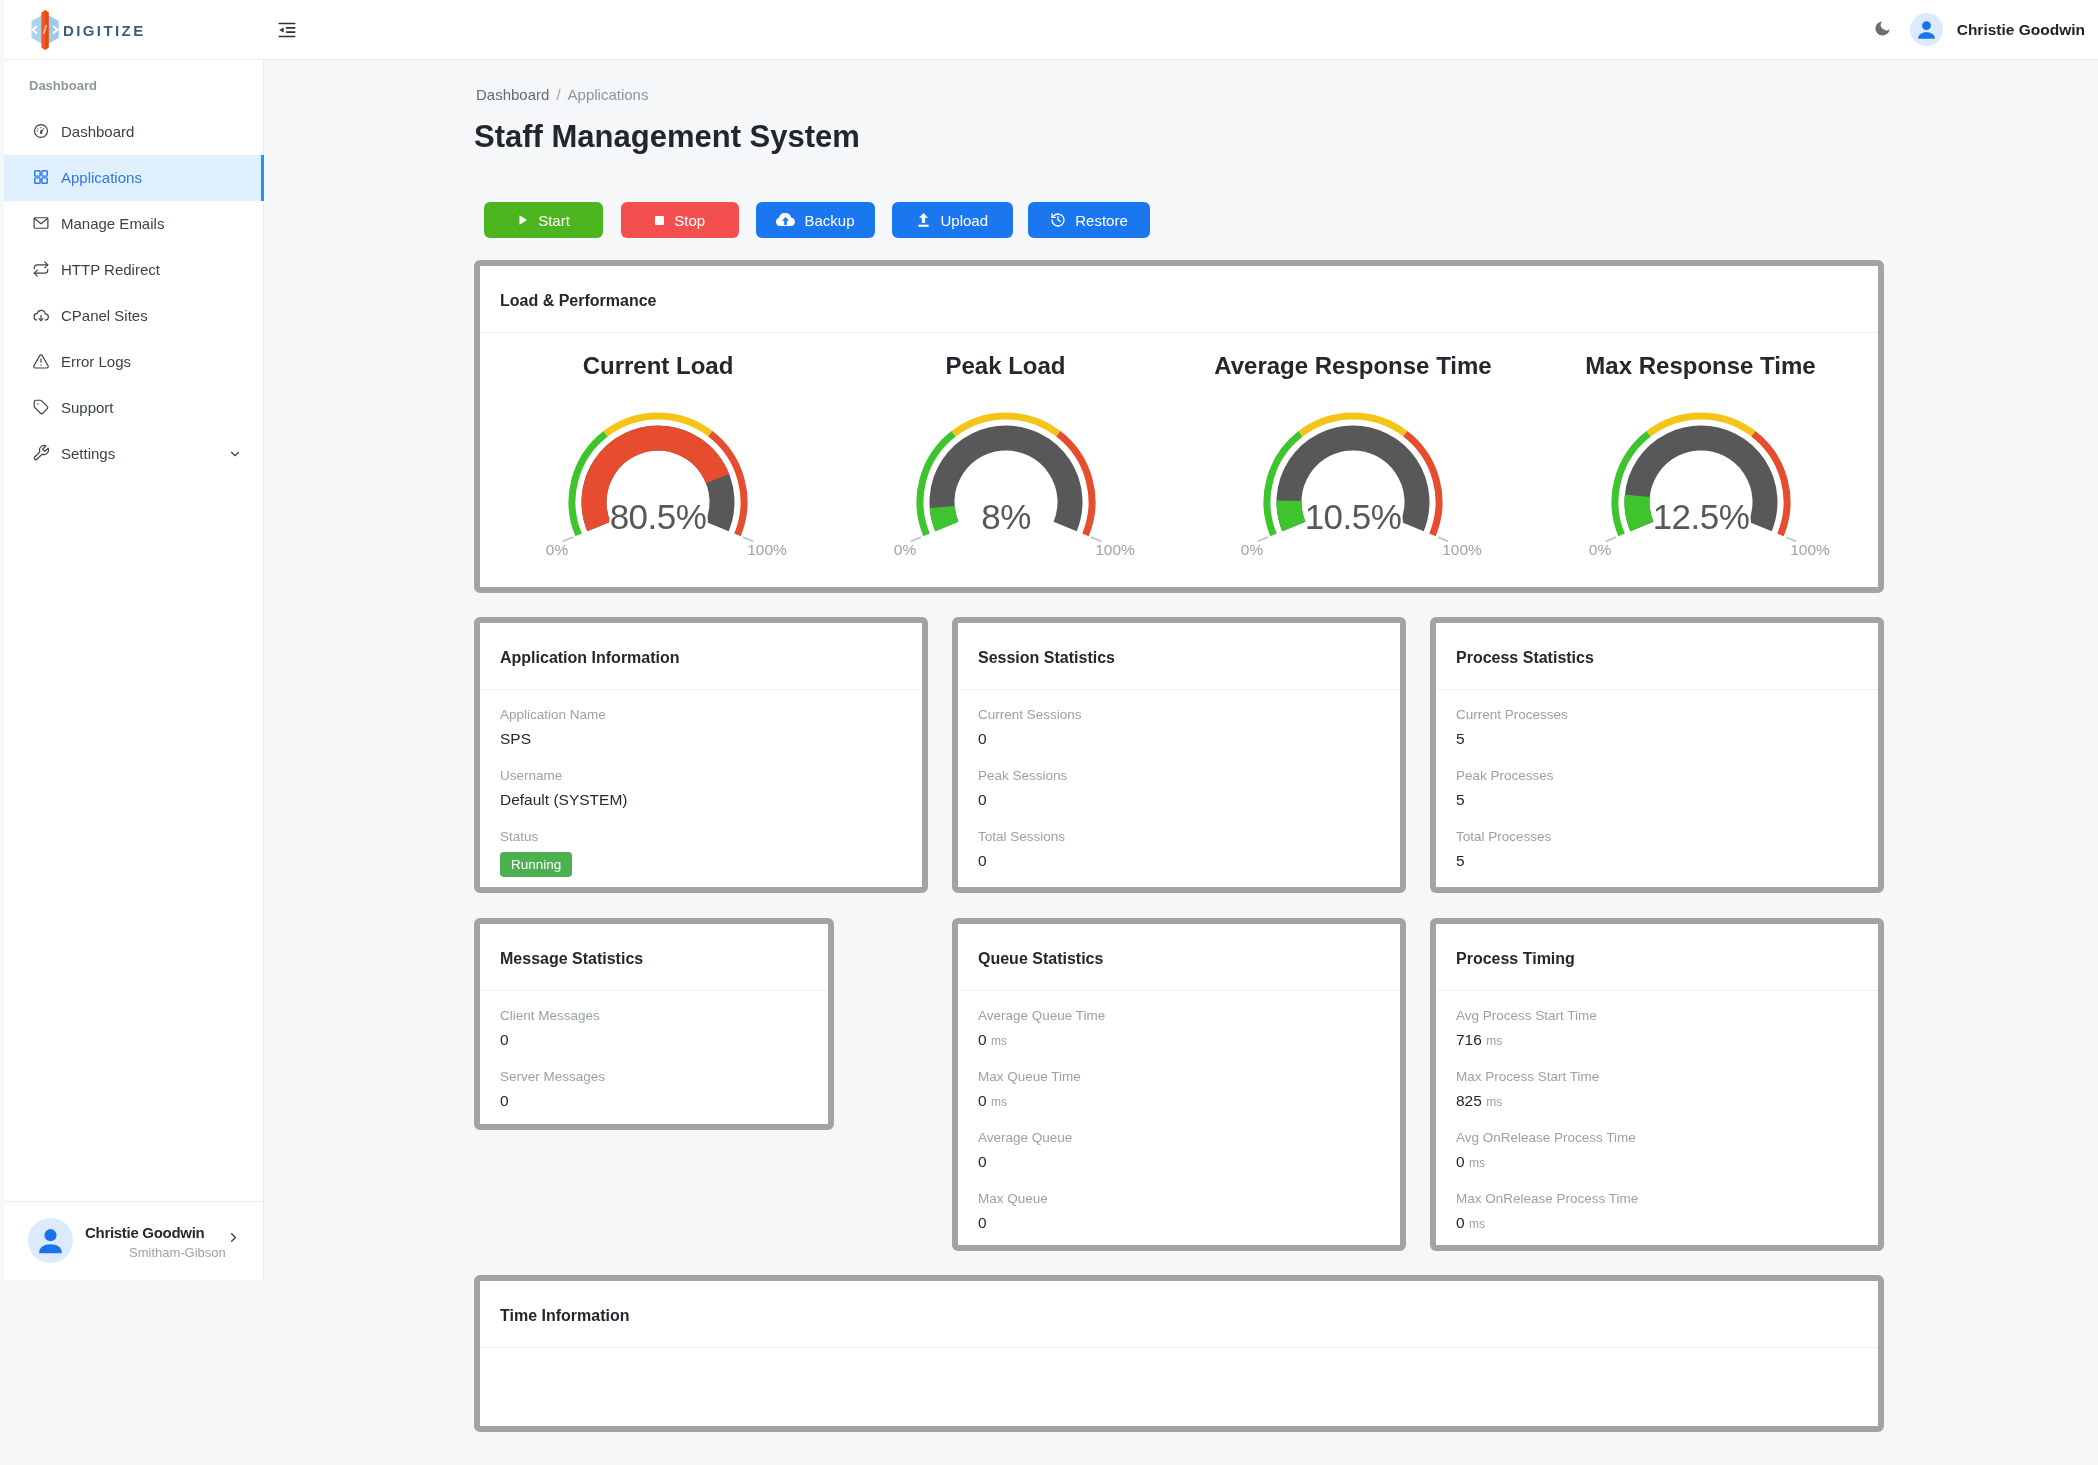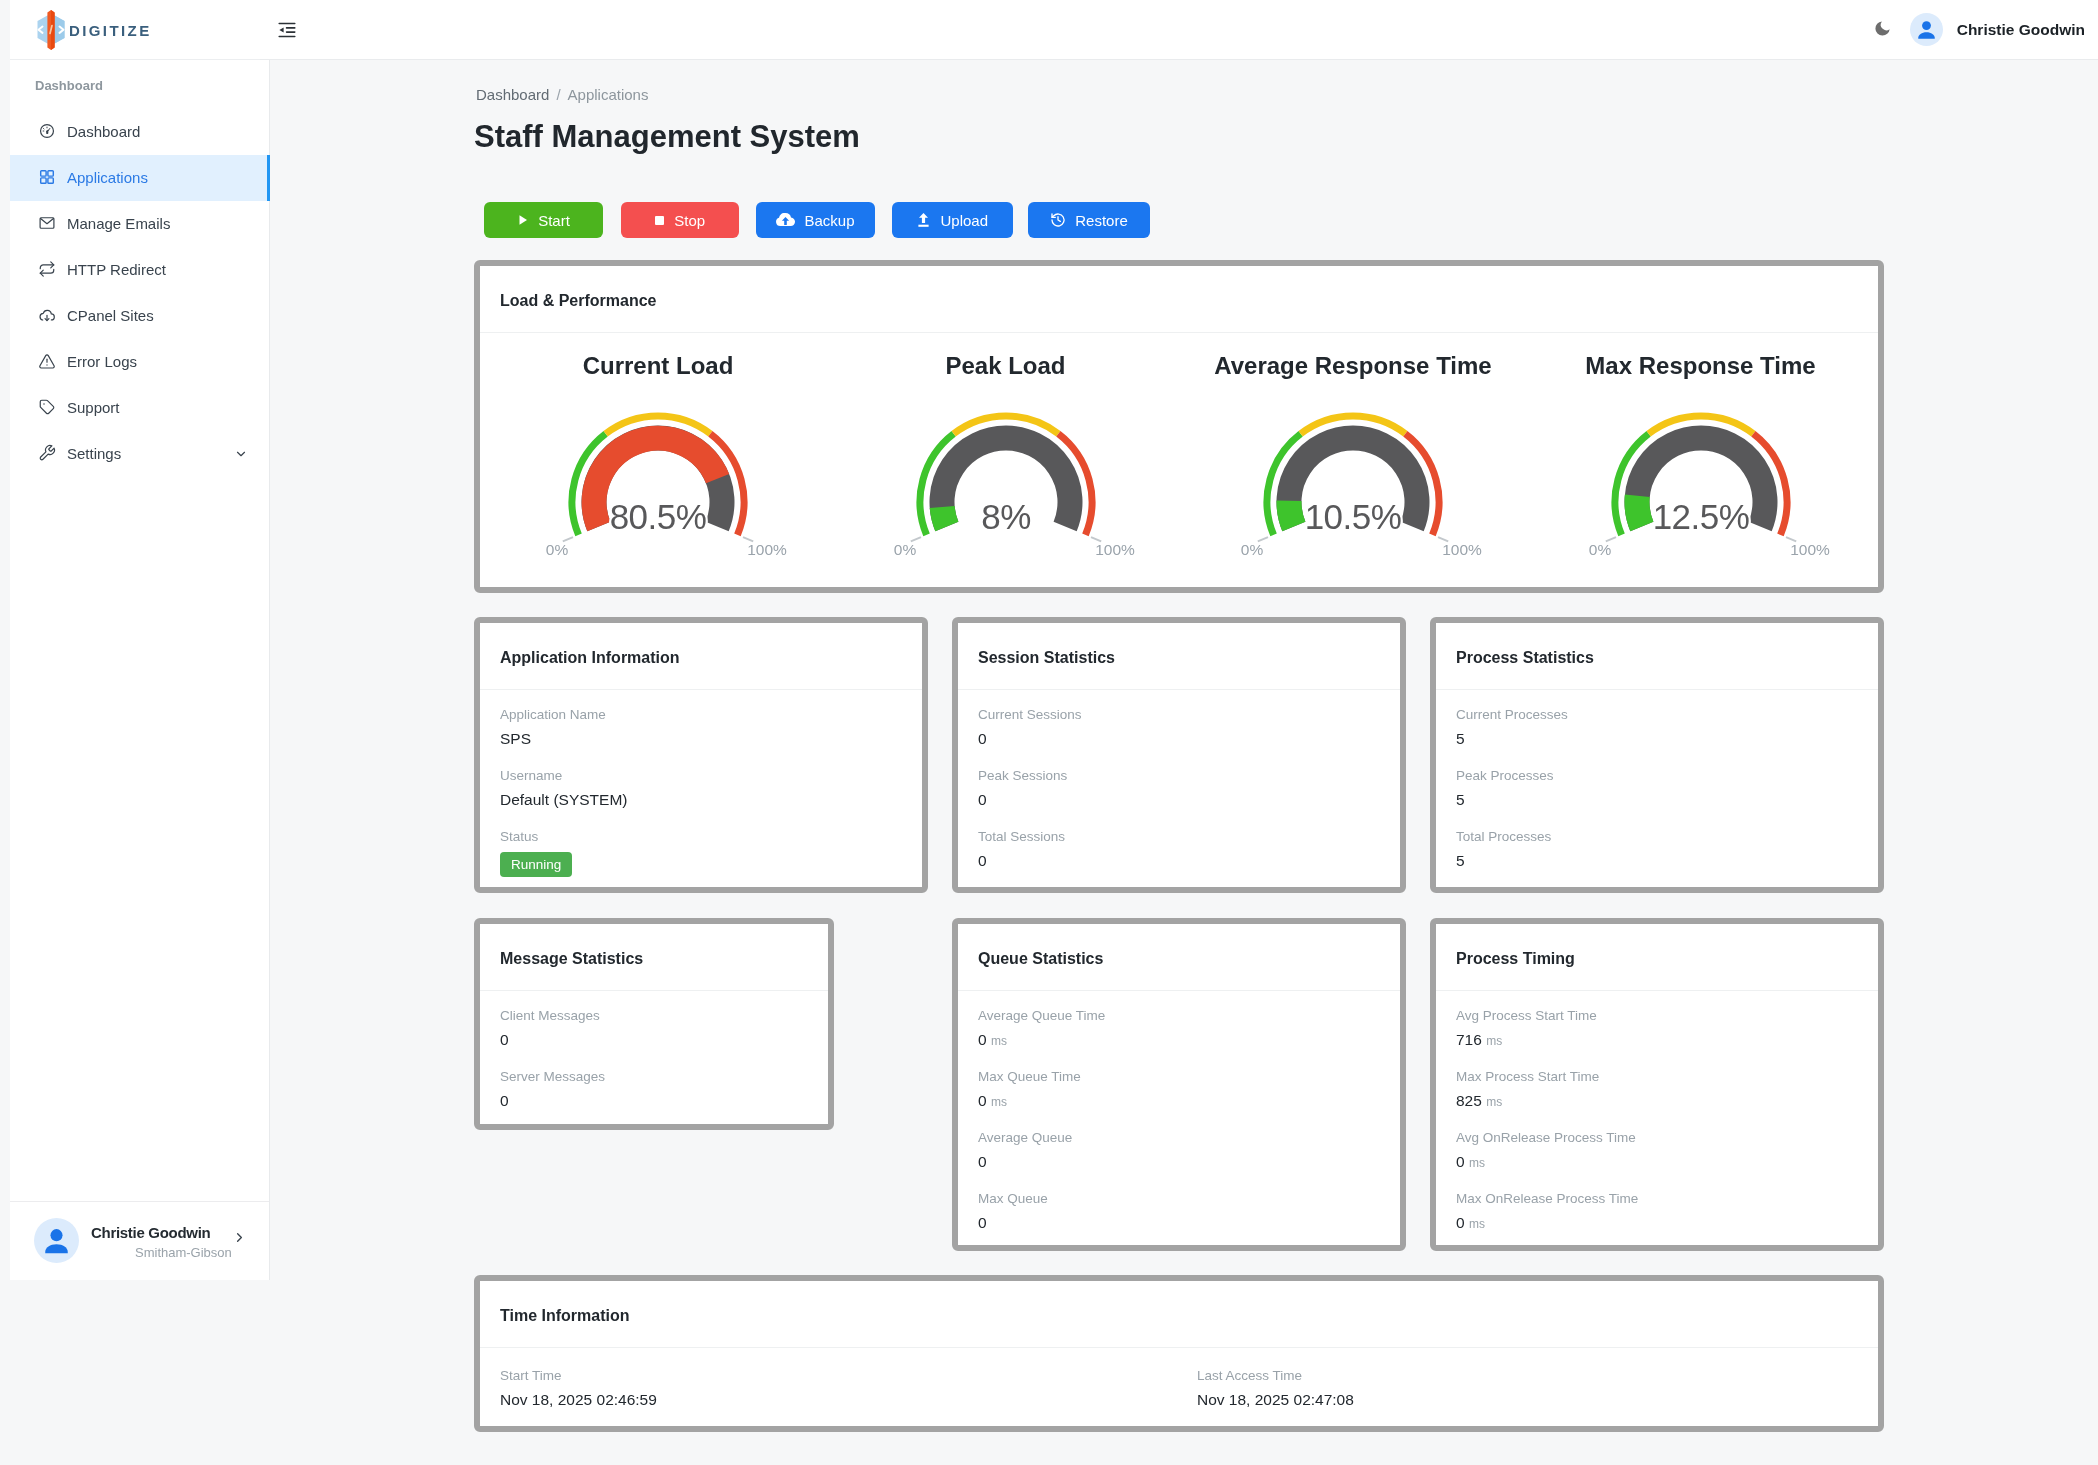--- a/index.html
+++ b/index.html
@@ -1,16 +1,16 @@
 <!DOCTYPE html>
 <html><head><meta charset="utf-8"><style>
 * { margin:0; padding:0; box-sizing:border-box; }
 html,body { width:2098px; height:1465px; background:#f6f7f8; font-family:"Liberation Sans", sans-serif; position:relative; overflow:hidden; }
 
-#sidebar { position:absolute; left:10px; top:0; width:260px; height:1280px; background:#fff; border-right:1px solid #e8eaec; }
+#sidebar { position:absolute; left:4px; top:0; width:260px; height:1280px; background:#fff; border-right:1px solid #e8eaec; }
 #logo { position:absolute; left:0; top:0; width:259px; height:60px; border-bottom:1px solid #eceef0; }
 #logo svg { position:absolute; left:21px; top:9px; }
 #logotx { position:absolute; left:59px; top:22px; font-size:15px; font-weight:bold; color:#3a5f7d; letter-spacing:2.4px; }
 #seclabel { position:absolute; left:25px; top:78px; font-size:13px; color:#8e979e; font-weight:bold; }
 .mi { position:absolute; left:0; width:260px; height:46px; }
 .mi.active { background:#e1f0fe; border-right:3px solid #2196f3; }
 .mic { position:absolute; left:28px; top:13px; }
 .mtx { position:absolute; left:57px; top:14px; font-size:15px; color:#39434d; }
 .mi.active .mtx { color:#2b7ae5; }
 .chev { position:absolute; right:22px; top:16px; }
@@ -310,22 +310,12 @@
       <div class="plabel">Max Process Start Time</div>
       <div class="pvalue">825 <span class="ms">ms</span></div>
       <div class="plabel">Avg OnRelease Process Time</div>
       <div class="pvalue">0 <span class="ms">ms</span></div>
       <div class="plabel">Max OnRelease Process Time</div>
       <div class="pvalue">0 <span class="ms">ms</span></div>
     </div>
   </div>
 <div class="card" style="left:474px;top:1275px;width:1410px;height:157px">
   <div class="chead">Time Information</div>
-  <div class="cbody" style="position:relative">
-    <div style="position:absolute;left:20px;top:20px;width:600px">
-        <div class="plabel">Start Time</div>
-        <div class="pvalue">Nov 18, 2025 02:46:59</div>
-      </div>
-    <div style="position:absolute;left:717px;top:20px;width:600px">
-        <div class="plabel">Last Access Time</div>
-        <div class="pvalue">Nov 18, 2025 02:47:08</div>
-      </div>
-  </div>
 </div>
 </body></html>

